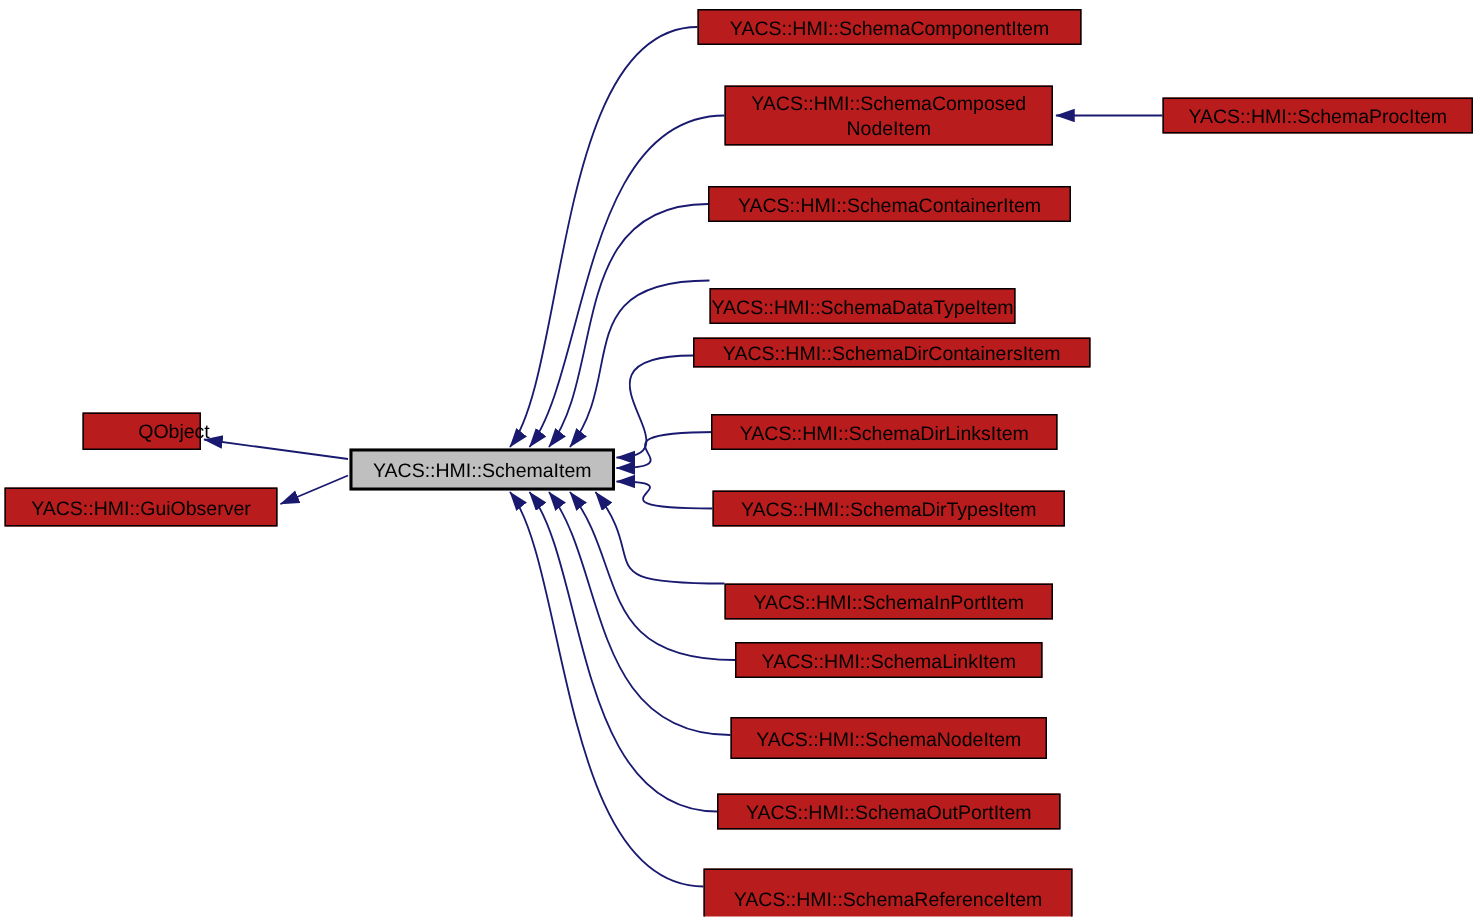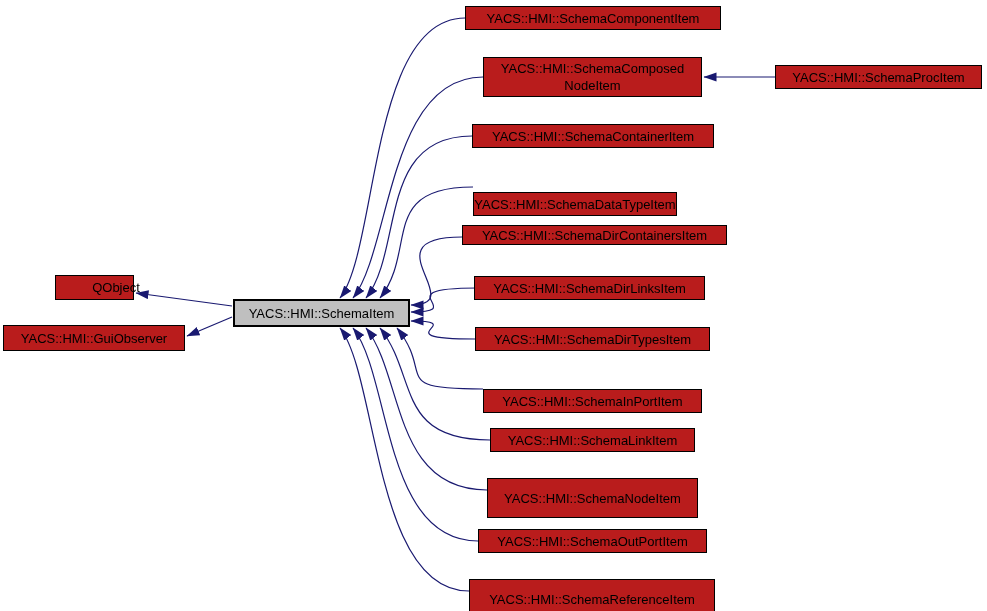--- a/index.html
+++ b/index.html
@@ -80,17 +80,17 @@
       <div class="node" style="left: 483px; top: 57px; width: 219px; height: 40px;">YACS::HMI::SchemaComposed
 NodeItem</div>
       <div class="node" style="left: 775px; top: 65px; width: 207px; height: 24px;">YACS::HMI::SchemaProcItem</div>
       <div class="node" style="left: 472px; top: 124px; width: 242px; height: 24px;">YACS::HMI::SchemaContainerItem</div>
       <div class="node" style="left: 473px; top: 192px; width: 204px; height: 24px;">YACS::HMI::SchemaDataTypeItem</div>
       <div class="node" style="left: 462px; top: 225px; width: 265px; height: 20px;">YACS::HMI::SchemaDirContainersItem</div>
       <div class="node" style="left: 474px; top: 276px; width: 231px; height: 24px;">YACS::HMI::SchemaDirLinksItem</div>
       <div class="node" style="left: 475px; top: 327px; width: 235px; height: 24px;">YACS::HMI::SchemaDirTypesItem</div>
       <div class="node" style="left: 483px; top: 377px; width: 219px; height: 24px; margin-top: 12px;">YACS::HMI::SchemaInPortItem</div>
       <div class="node" style="left: 490px; top: 428px; width: 205px; height: 24px;">YACS::HMI::SchemaLinkItem</div>
-      <div class="node" style="left: 487px; top: 478px; width: 211px; height: 40px;">YACS::HMI::SchemaNodeItem</div>
+      <div class="node" style="left: 487px; top: 478px; width: 211px; height: 28px;">YACS::HMI::SchemaNodeItem</div>
       <div class="node" style="left: 478px; top: 529px; width: 229px; height: 24px;">YACS::HMI::SchemaOutPortItem</div>
       <div class="node" style="left: 469px; top: 579px; width: 246px; height: 40px;">YACS::HMI::SchemaReferenceItem</div>
     </div>
 </div>
 
 </body></html>

